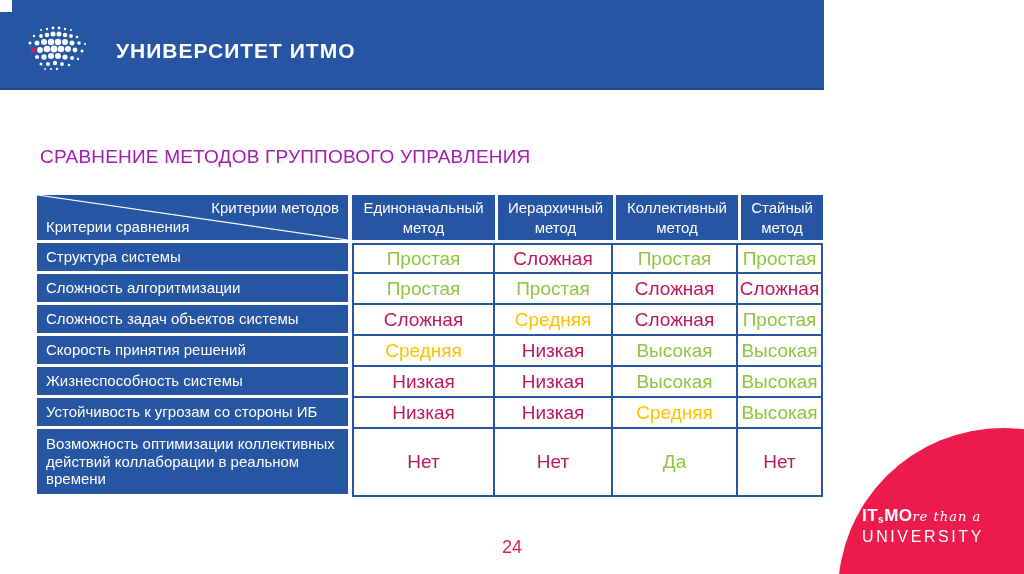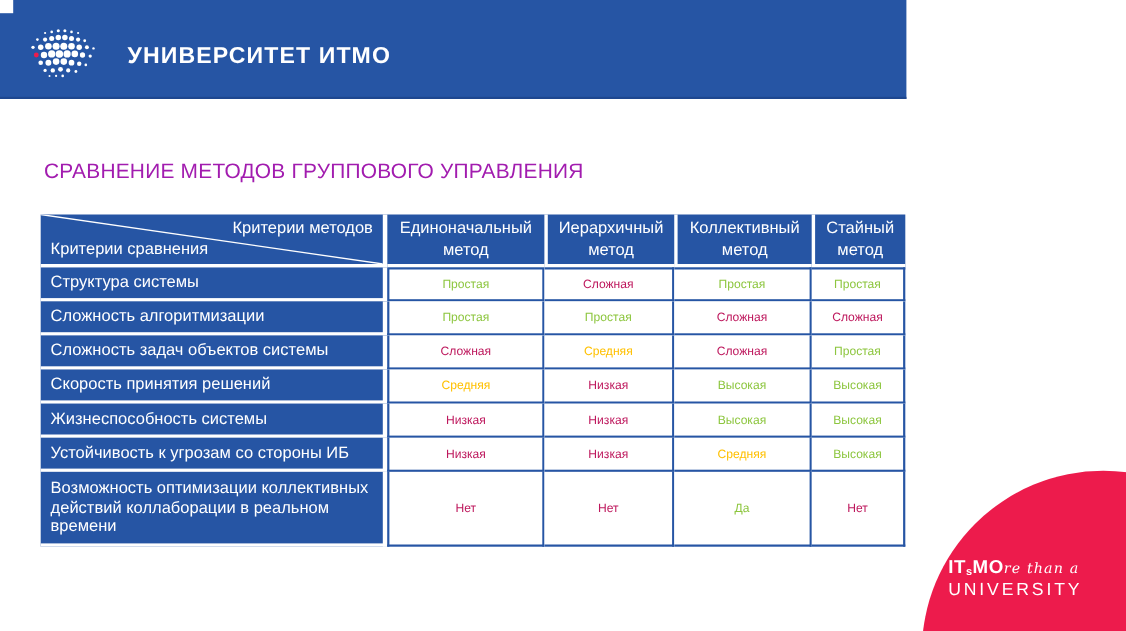--- a/index.html
+++ b/index.html
@@ -42,21 +42,21 @@
   .corner svg{position:absolute;left:0;top:0;width:100%;height:100%;}
   .corner-tr{position:absolute;top:4px;right:9px;color:#fff;font-size:15px;}
   .corner-bl{position:absolute;bottom:4px;left:9px;color:#fff;font-size:15px;}
   .mth{
     background:#2655A4;color:#ffffff;font-size:15px;line-height:1.3;
     display:flex;align-items:center;justify-content:center;text-align:center;
     padding:2px 6px;border-bottom:3px solid #ffffff;
   }
   .mth.sep{border-left:3px solid #ffffff;}
   .val{
-    background:#ffffff;font-size:11px;
+    background:#ffffff;font-size:19px;
     display:flex;align-items:center;justify-content:center;text-align:center;
     border-right:2px solid #2655A4;border-bottom:2px solid #2655A4;
   }
   .val.fc{border-left:2px solid #2655A4;}
   .val.fr{border-top:2px solid #2655A4;}
   .val[data-color="green"]{color:#8DC63F;}
   .val[data-color="red"]{color:#be185d;}
   .val[data-color="yellow"]{color:#FFC000;}
   
   .page-number{
@@ -191,20 +191,21 @@
     <div class="cell val" data-color="green">Высокая</div>
 
     <div class="cell lbl">Возможность оптимизации коллективных действий коллаборации в реальном времени</div>
     <div class="cell val fc" data-color="red">Нет</div>
     <div class="cell val" data-color="red">Нет</div>
     <div class="cell val" data-color="green">Да</div>
     <div class="cell val" data-color="red">Нет</div>
 
   </div>
 
+  <div class="page-number">24</div>
 
   <div class="brand-circle">
     <div class="circle-text">
       <div class="ct-line1"><span>IT</span><span class="ct-sub">s</span><span>MO</span><span class="ct-script">re than a</span></div>
       <div class="ct-line2">UNIVERSITY</div>
     </div>
   </div>
 
 </div>
 

